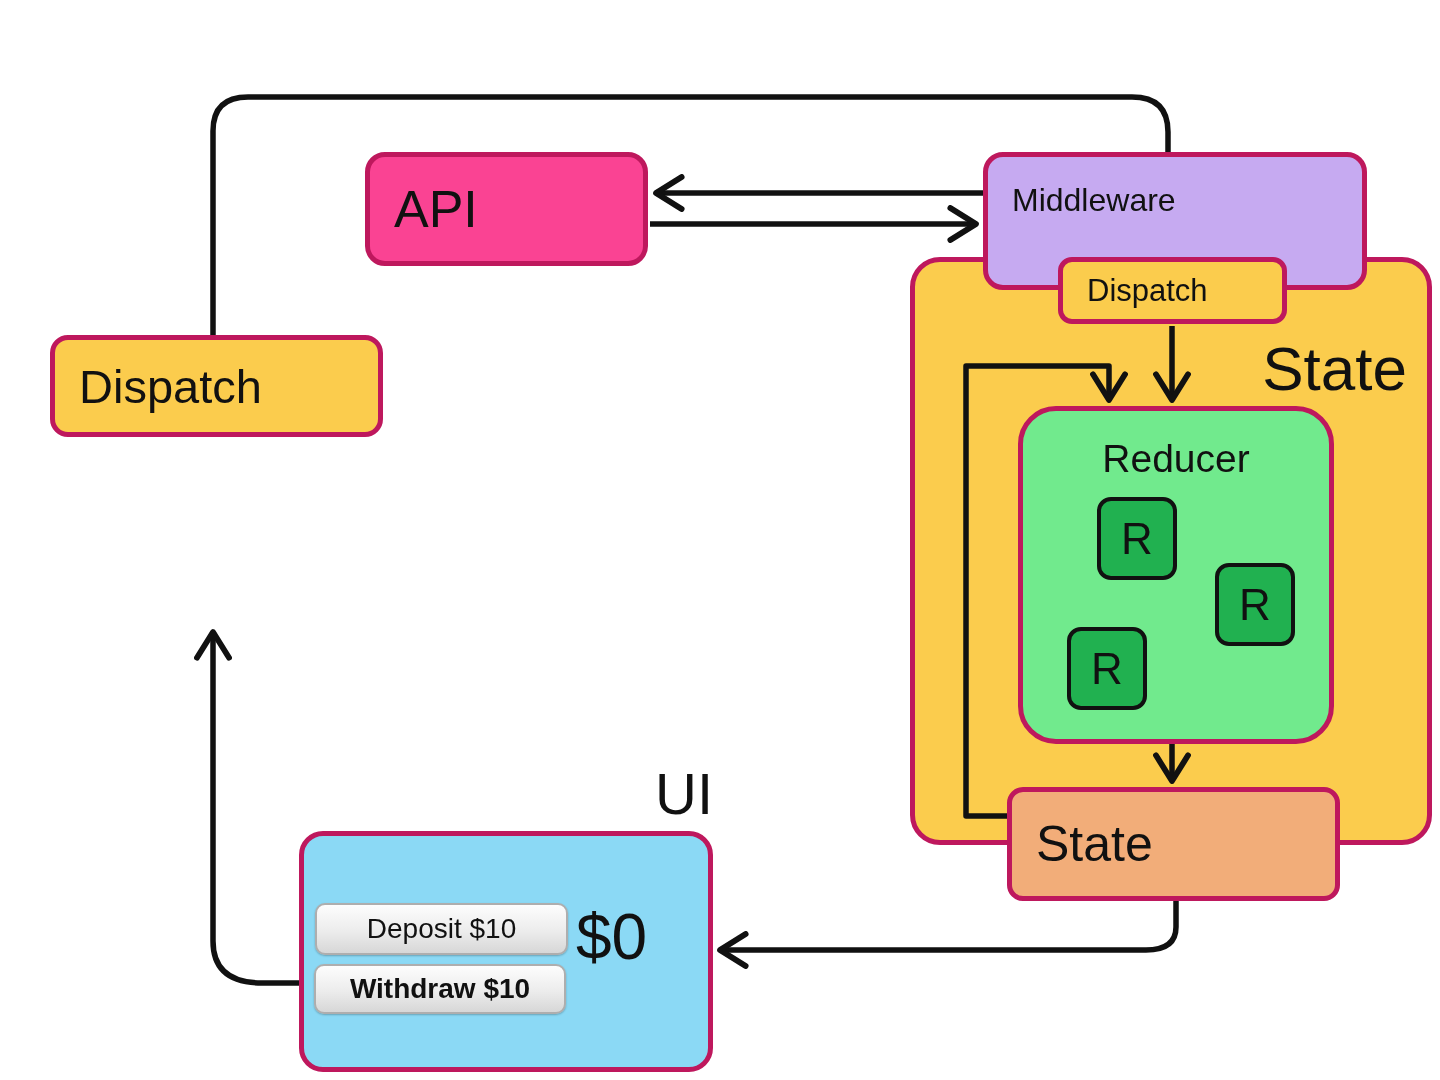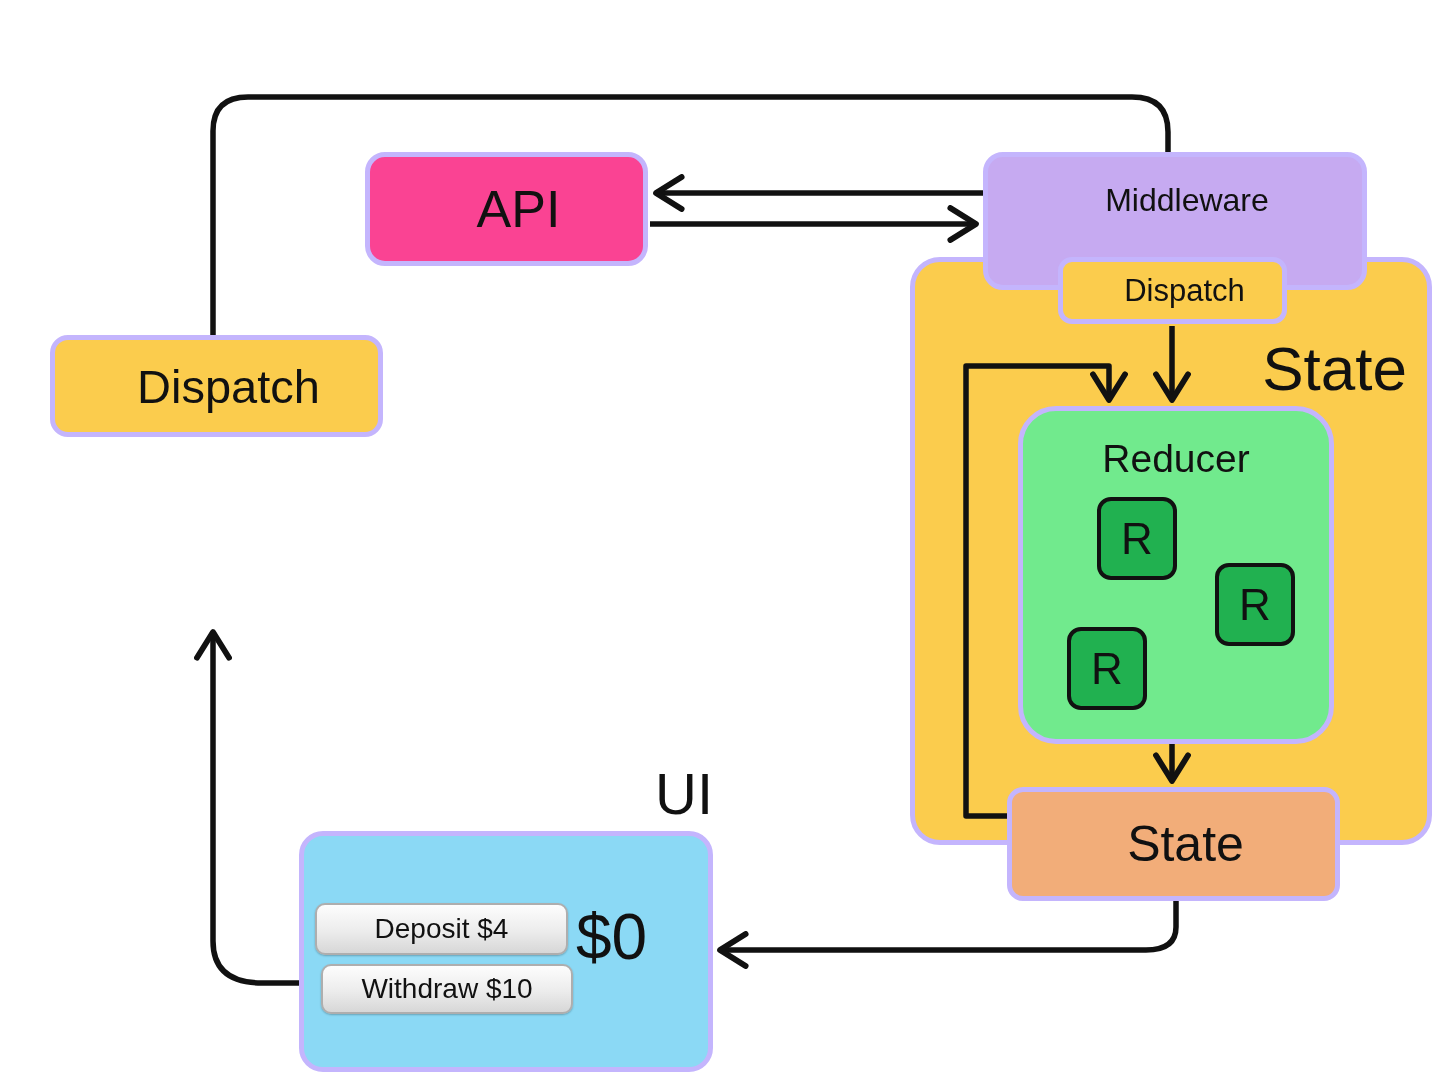--- a/index.html
+++ b/index.html
@@ -1,21 +1,21 @@
 <!DOCTYPE html>
 <html><head>
 <meta charset="utf-8">
 <style>
   html,body{margin:0;padding:0;background:#ffffff;}
   .canvas{
     position:relative;width:1440px;height:1080px;background:#ffffff;overflow:hidden;
     font-family:"Liberation Sans", sans-serif;color:#111;
   }
-  .box{position:absolute;box-sizing:border-box;border:5px solid #c4b5fd;
-       display:flex;align-items:center;justify-content:center;padding-left:24px;}
+  .box{position:absolute;box-sizing:border-box;border:5px solid #be185d;
+       display:flex;align-items:center;justify-content:flex-start;padding-left:24px;}
   svg.wires{position:absolute;left:0;top:0;z-index:2;}
   
   .store{left:910px;top:257px;width:522px;height:588px;border-radius:30px;background:#fbcc4d;z-index:1;}
   .store-label{position:absolute;top:76px;right:20px;font-size:62px;line-height:1;}
   .api{left:365px;top:152px;width:283px;height:114px;border-radius:20px;background:#fa4393;font-size:52px;z-index:3;}
   .middleware{left:983px;top:152px;width:384px;height:138px;border-radius:20px;background:#c6aaf1;
               font-size:32px;padding-bottom:42px;z-index:3;}
   .store-dispatch{left:1058px;top:257px;width:229px;height:67px;border-radius:14px;background:#fbcc4d;
                   font-size:31px;z-index:4;}
   .reducer{left:1018px;top:406px;width:316px;height:338px;border-radius:38px;background:#71ea8d;z-index:3;}
@@ -32,21 +32,21 @@
   .eh-dispatch{left:50px;top:335px;width:333px;height:102px;border-radius:18px;background:#fbcc4d;
                font-size:47px;z-index:4;}
   .ui{left:299px;top:831px;width:414px;height:241px;border-radius:24px;background:#8bd9f5;z-index:3;}
   .ui-label{position:absolute;left:299px;top:760px;width:414px;text-align:right;font-size:58px;z-index:3;}
   .ui-btn{position:absolute;box-sizing:border-box;border:2px solid #aeaeae;border-radius:10px;
           background:linear-gradient(180deg,#fdfdfd 0%,#ececec 55%,#d7d7d7 100%);
           display:flex;align-items:center;justify-content:center;font-size:28px;
           font-family:"Liberation Sans", sans-serif;color:#111;
           box-shadow:0 1px 2px rgba(0,0,0,0.25);cursor:pointer;padding:0;}
   .btn-deposit{left:11px;top:67px;width:253px;height:52px;}
-  .btn-withdraw{left:17px;top:128px;width:252px;height:50px;}
+  .btn-withdraw{left:10px;top:128px;width:252px;height:50px;font-weight:bold;}
   .balance{position:absolute;left:272px;top:66px;font-size:64px;line-height:1.1;}
 </style>
 </head>
 <body>
 
 <div class="canvas">
 
   <div class="box store">
     <span class="store-label">State</span>
   </div>
@@ -92,18 +92,18 @@
     <span>State</span>
   </div>
 
 
   <div class="box eh-dispatch">
     <span>Dispatch</span>
   </div>
 
   <div class="ui-label">UI</div>
   <div class="box ui">
-    <button class="ui-btn btn-deposit">Deposit $4</button>
+    <button class="ui-btn btn-deposit">Deposit $10</button>
     <button class="ui-btn btn-withdraw">Withdraw $10</button>
     <span class="balance">$0</span>
   </div>
 
 </div>
 
 </body></html>

